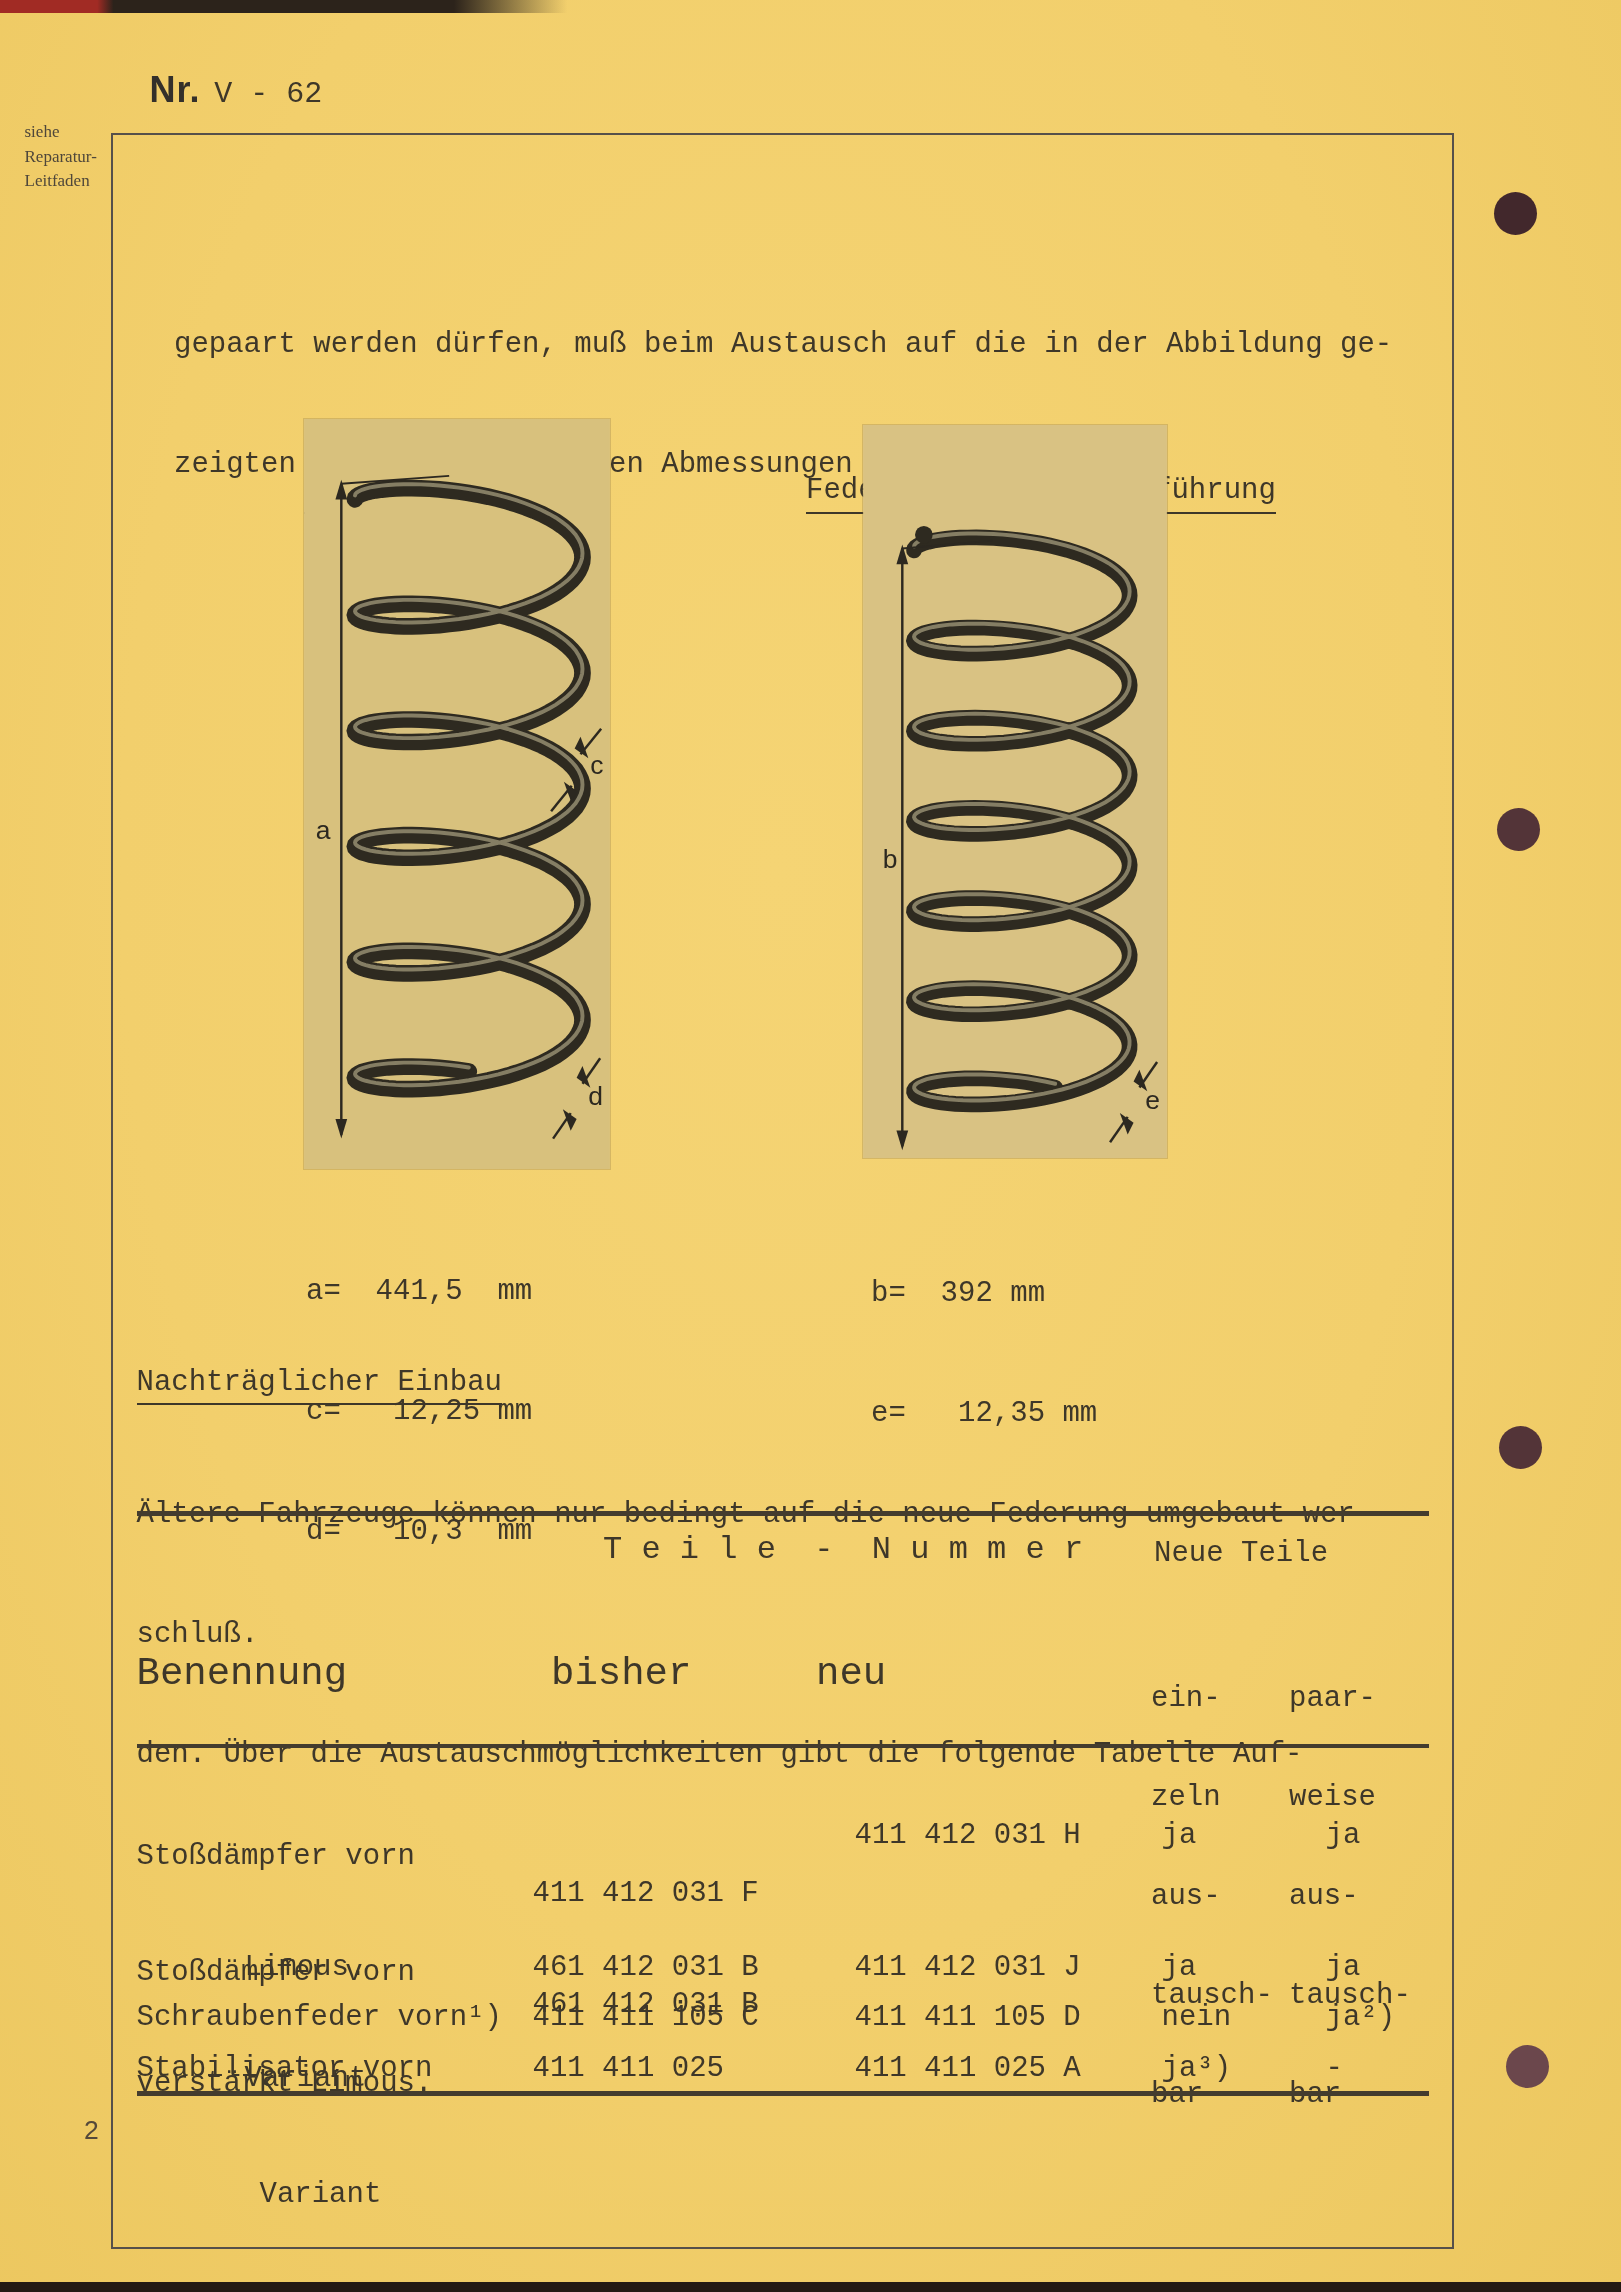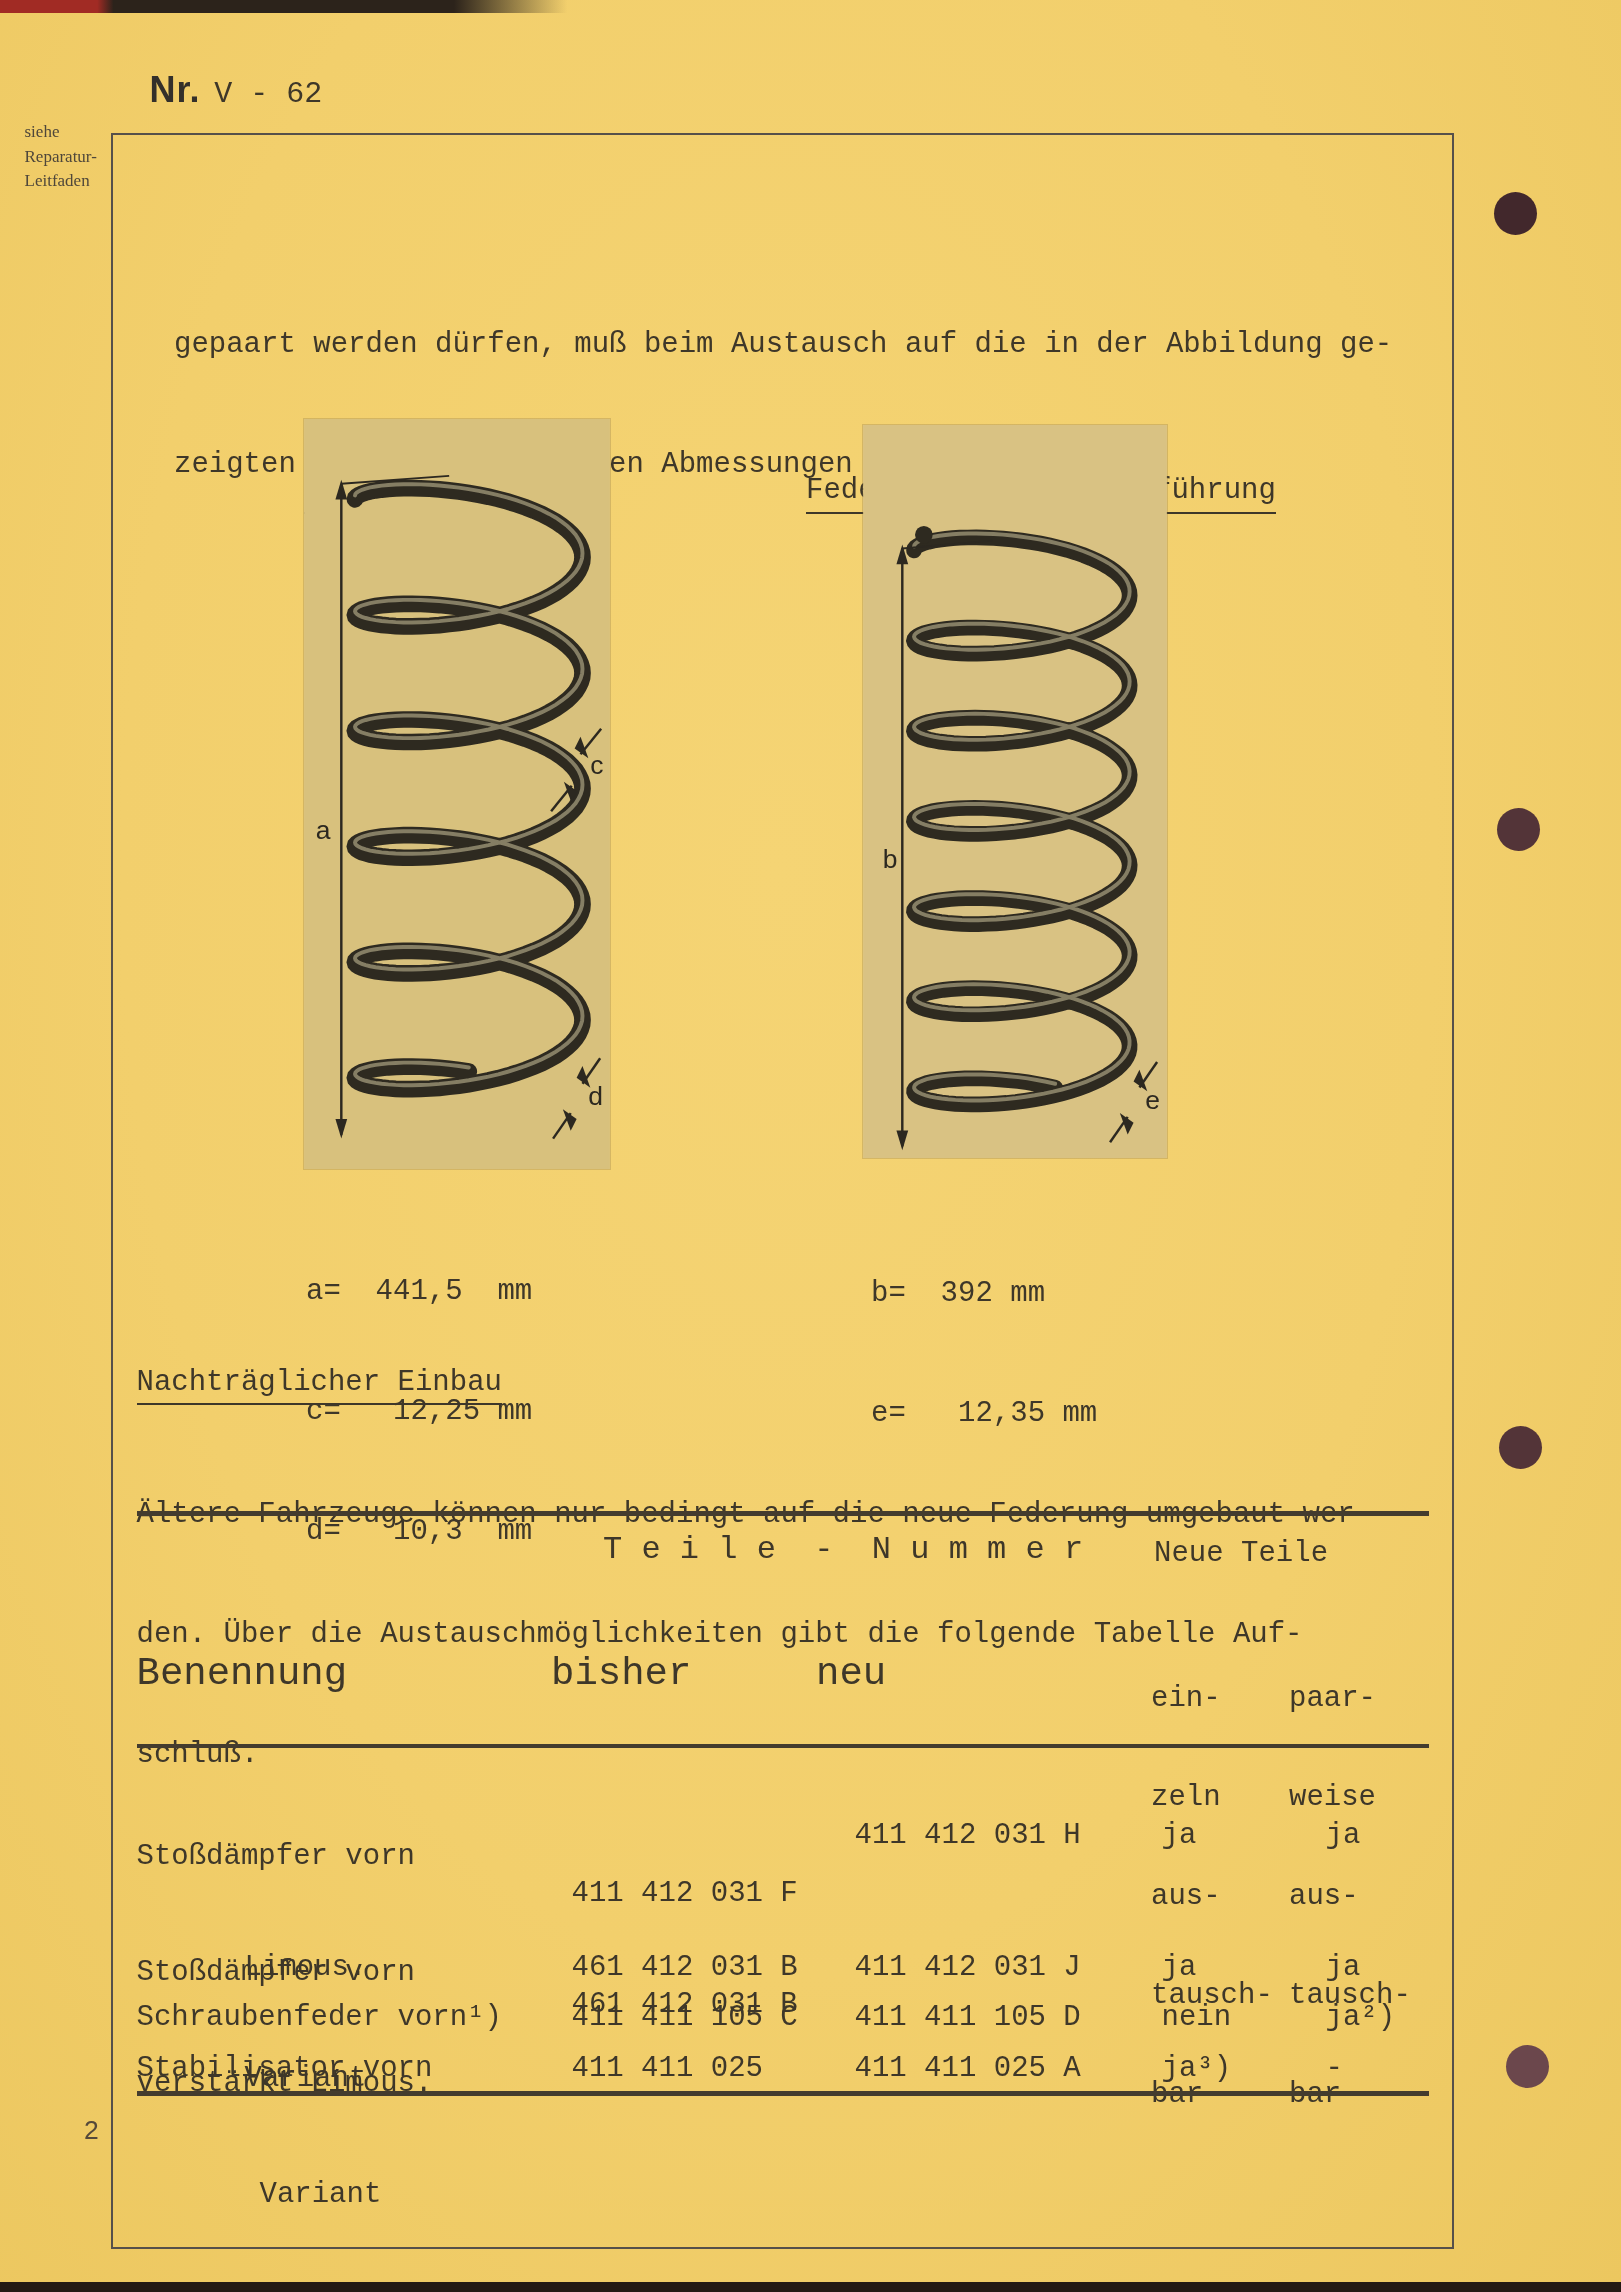--- a/index.html
+++ b/index.html
@@ -60,21 +60,21 @@
   .t-stack.paar{left:1176px;}
   .t-col{position:absolute;top:1517px;font-size:39px;white-space:pre;}
   .t-col.benennung{left:23.5px;}
   .t-col.bisher{left:438px;}
   .t-col.neu{left:703px;}
   .rows{position:absolute;left:23.5px;top:1629px;width:1304px;}
   .row{position:absolute;left:0;width:100%;}
   .row .lines{font-size:29px;line-height:37px;white-space:pre;}
   .row .ind{padding-left:108px;}
   .cell{position:absolute;font-size:29px;line-height:37px;white-space:pre;}
-  .c-bisher{left:435px;top:0;}
+  .c-bisher{left:396px;top:0;}
   .c-neu{left:718px;top:0;}
   .c-einzeln{left:1025px;top:0;width:108px;}
   .c-paar{left:1189px;top:0;width:108px;}
   .page-number{
     position:absolute;left:84px;top:2115px;
     font-family:"Liberation Sans",sans-serif;font-size:26.5px;color:#55493a;
   }
   .punch-hole{position:absolute;width:43px;height:43px;border-radius:50%;}
   svg text{font-family:"Liberation Sans",sans-serif;font-size:27px;fill:#2c2820;}
 </style>
@@ -153,22 +153,22 @@
       <div>d=   10,3  mm</div>
     </div>
     <div class="dims right mono">
       <div>b=  392 mm</div>
       <div>e=   12,35 mm</div>
     </div>
 
     <div class="section-heading">Nachträglicher Einbau</div>
     <div class="section-body mono">
       <div>Ältere Fahrzeuge können nur bedingt auf die neue Federung umgebaut wer-</div>
+      <div>schluß.</div>
       <div>den. Über die Austauschmöglichkeiten gibt die folgende Tabelle Auf-</div>
-      <div>schluß.</div>
     </div>
 
     <div class="rule top"></div>
 
     <div class="t-neueteile">Neue Teile</div>
     <div class="t-group">T e i l e  -  N u m m e r</div>
 
     <div class="t-stack einzeln">
       <div>ein-</div>
       <div>zeln</div>

